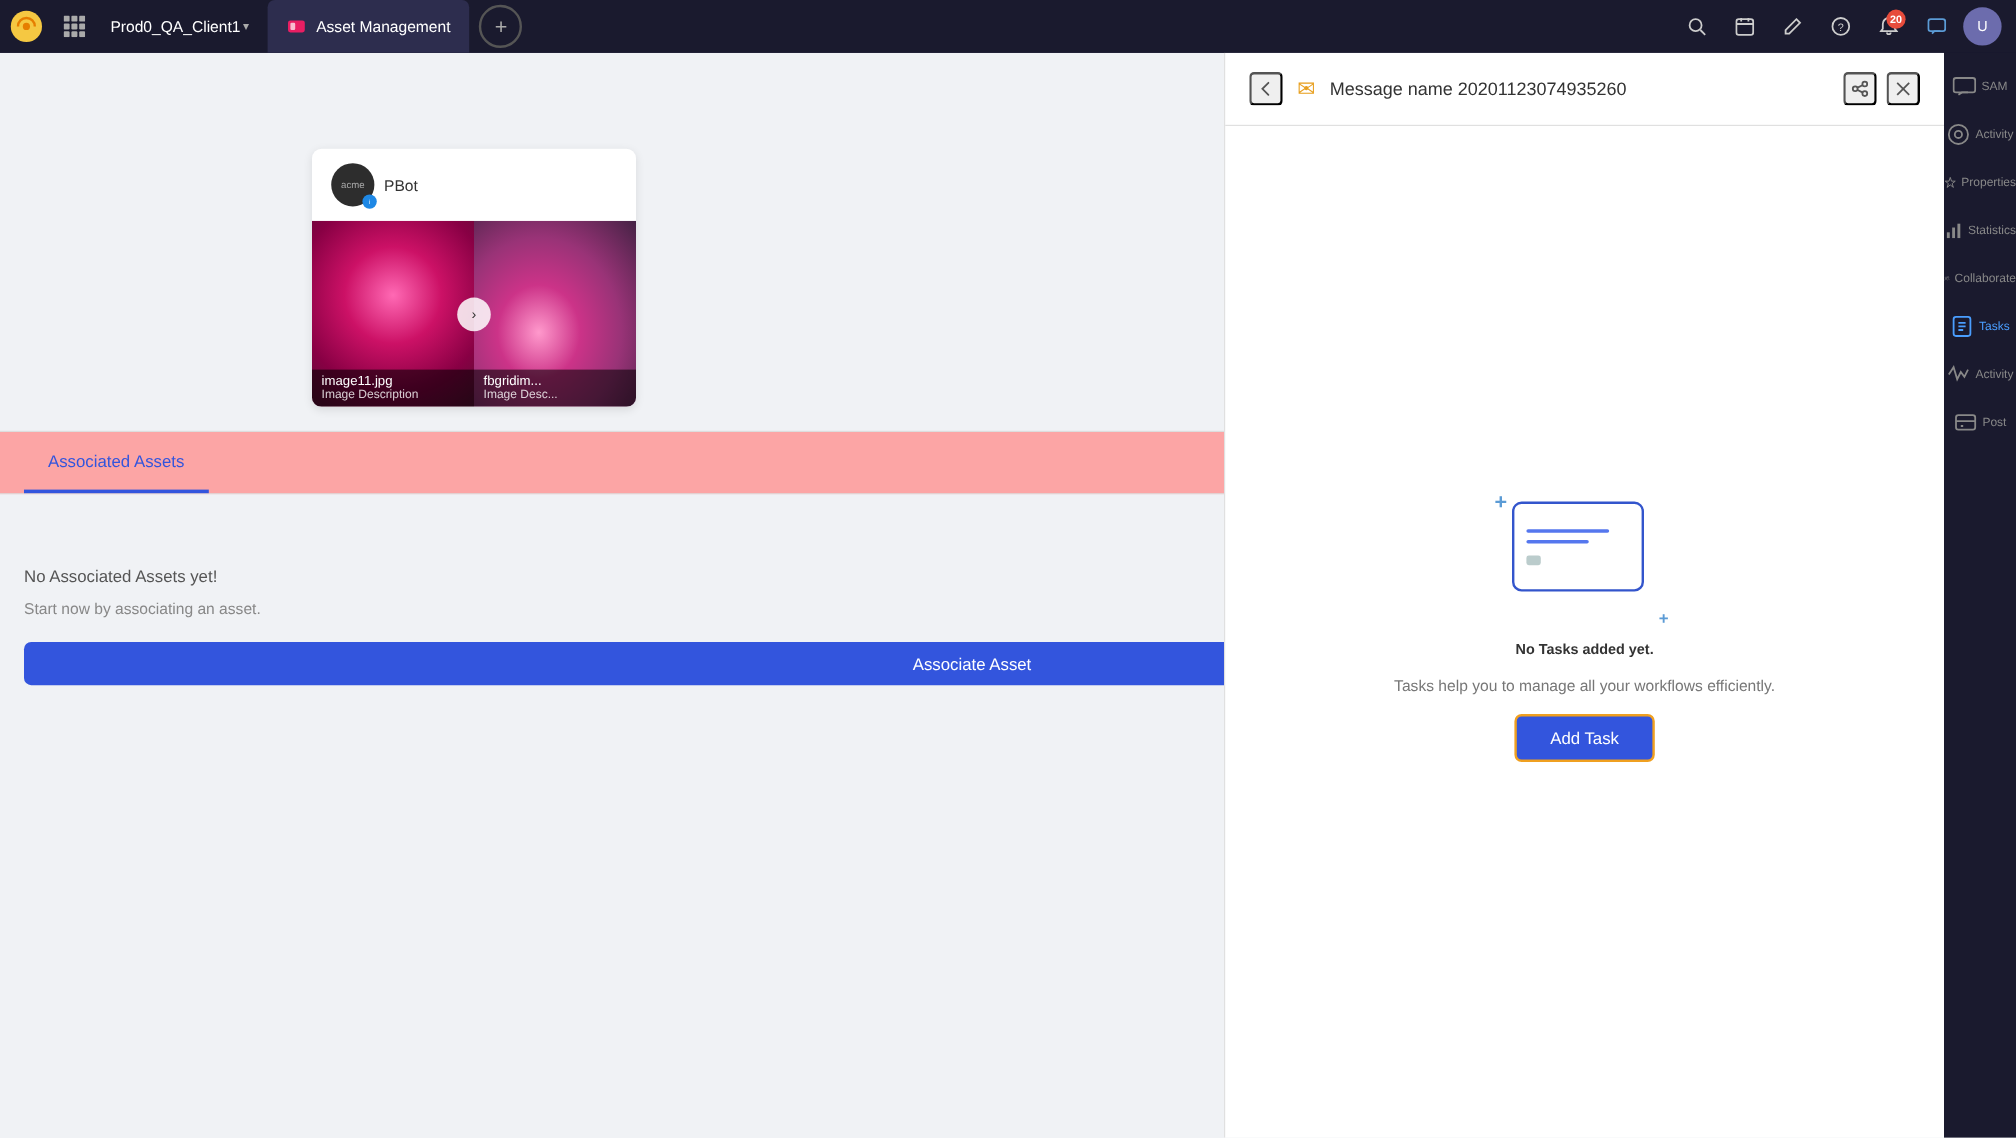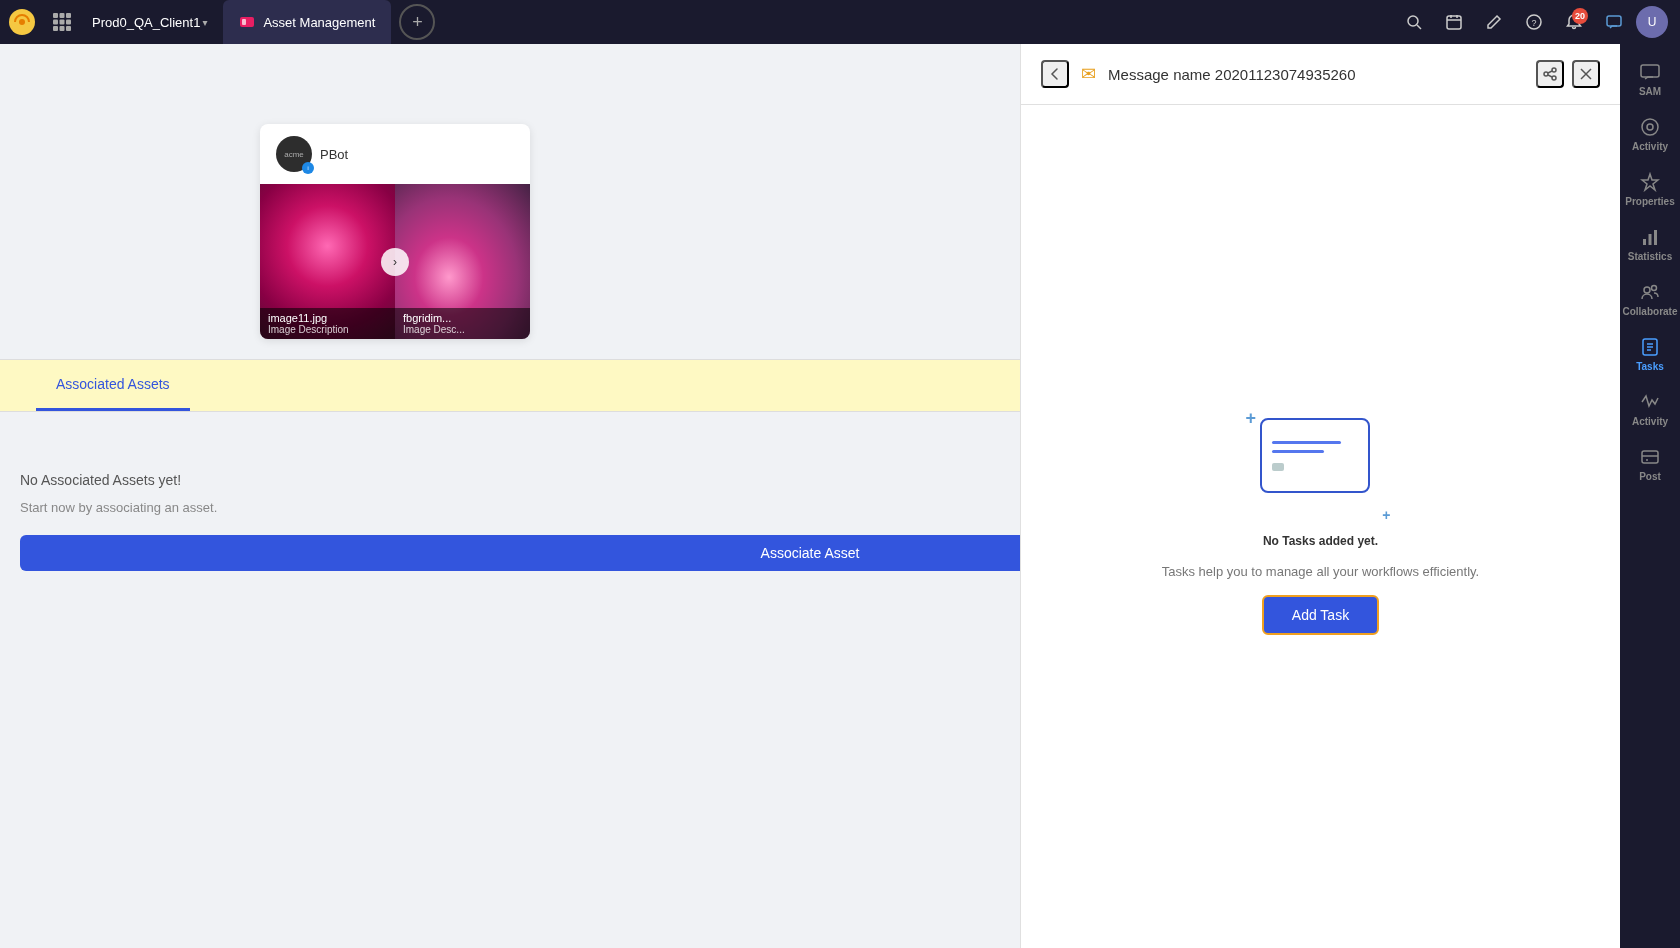--- a/index.html
+++ b/index.html
@@ -29,22 +29,22 @@
       position: fixed; top: 44px; left: 0; right: 60px; bottom: 0;
       background: #f0f2f5; overflow-y: auto;
     }
 
     
     .right-sidebar {
       position: fixed; top: 44px; right: 0; width: 60px; bottom: 0;
       background: #1a1a2e; display: flex; flex-direction: column; align-items: center; padding-top: 8px; gap: 0;
     }
     .sidebar-item {
-      width: 60px; display: flex; flex-direction: column; align-items: center; justify-content: center;
-      padding: 10px 0; cursor: pointer; color: #888; font-size: 10px; gap: 4px; font-weight: bold;
+      width: 60px; display: flex; flex-direction: row; align-items: center; justify-content: center;
+      padding: 10px 0; cursor: pointer; color: #888; font-size: 10px; gap: 4px;
     }
     .sidebar-item.active { color: #4a9eff; }
     .sidebar-item svg { width: 20px; height: 20px; }
     .sidebar-item-label { font-size: 10px; text-align: center; }
 
     
     .panel-overlay {
       position: fixed; top: 44px; right: 60px; width: 600px; bottom: 0;
       background: #fff; border-left: 1px solid #e0e0e0; display: flex; flex-direction: column; z-index: 50;
     }
@@ -95,21 +95,21 @@
       position: absolute; right: 50%; transform: translateX(50%); top: 50%; margin-top: -14px;
       width: 28px; height: 28px; background: rgba(255,255,255,0.85); border-radius: 50%;
       display: flex; align-items: center; justify-content: center; cursor: pointer; font-size: 12px; color: #333;
     }
     .img-label { position: absolute; bottom: 0; left: 0; right: 0; background: rgba(0,0,0,0.55); color: #fff; font-size: 11px; padding: 4px 8px; }
     .carousel-left { position: relative; width: 50%; }
     .carousel-right { position: relative; width: 50%; }
 
     
     .associated-section { margin-top: 360px; padding: 0 0; border-top: 1px solid #ddd; }
-    .associated-tabs { display: flex; gap: 0; padding: 0 36px; background: #fef9c3; border-bottom: 1px solid #ddd; }
+    .associated-tabs { display: flex; gap: 0; padding: 0 20px; background: #fca5a5; border-bottom: 1px solid #ddd; }
     .associated-tab { padding: 16px 20px; font-size: 14px; cursor: pointer; color: #999; border-bottom: 3px solid transparent; }
     .associated-tab.active { color: #3355dd; border-bottom-color: #3355dd; font-weight: 500; }
     .associated-empty { display: flex; flex-direction: column; padding: 60px 20px; background: #f0f2f5; gap: 12px; }
     .associated-empty-title { font-size: 14px; color: #555; font-weight: 500; }
     .associated-empty-desc { font-size: 13px; color: #888; }
     .associate-btn {
       background: #3355dd; color: #fff; border: none; border-radius: 6px;
       padding: 10px 28px; font-size: 14px; font-weight: 500; cursor: pointer; margin-top: 8px;
     }
 

